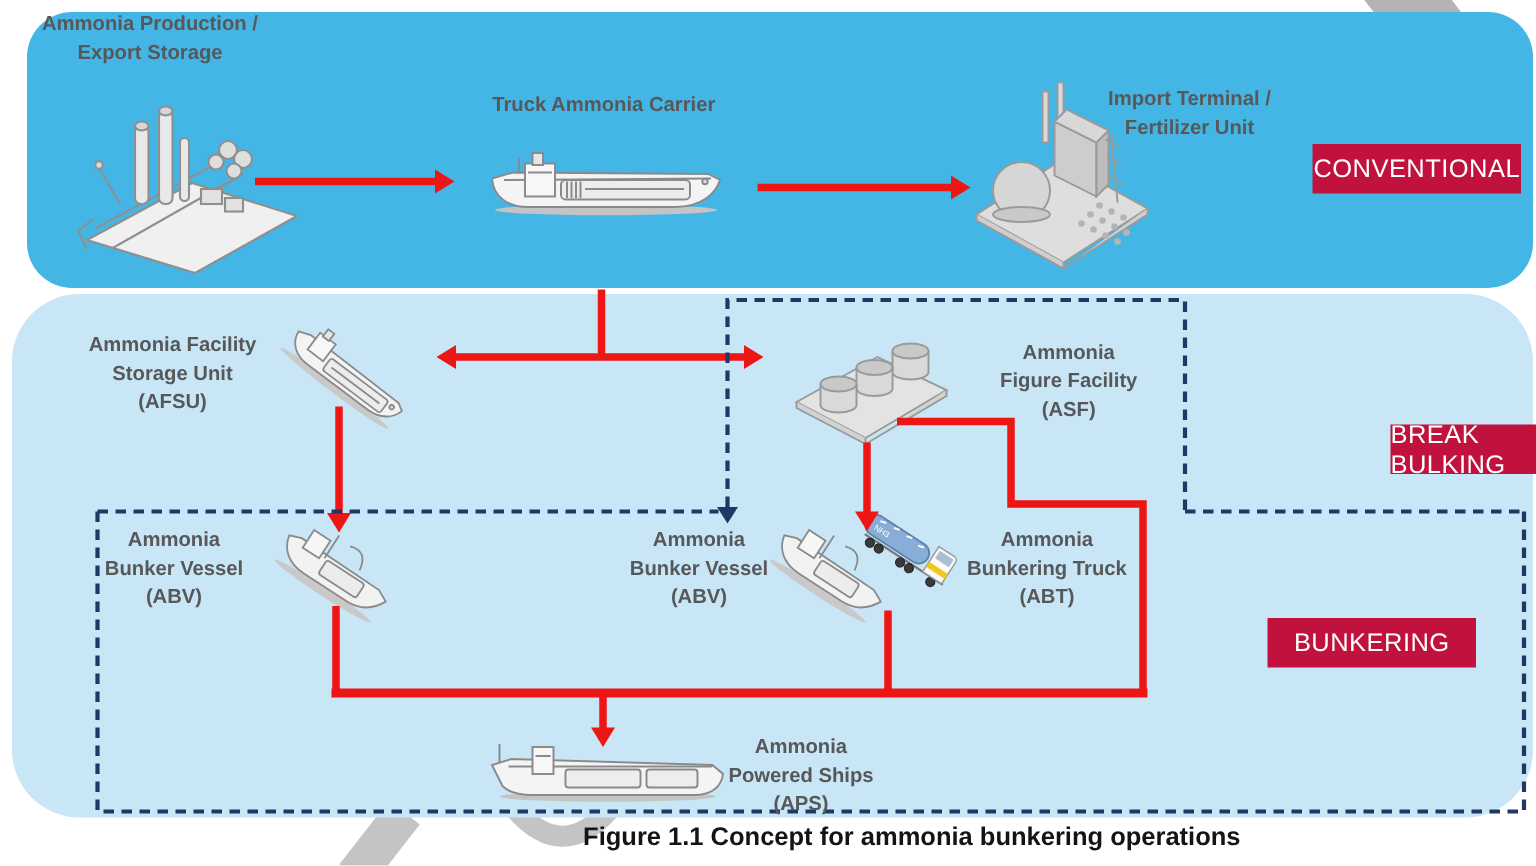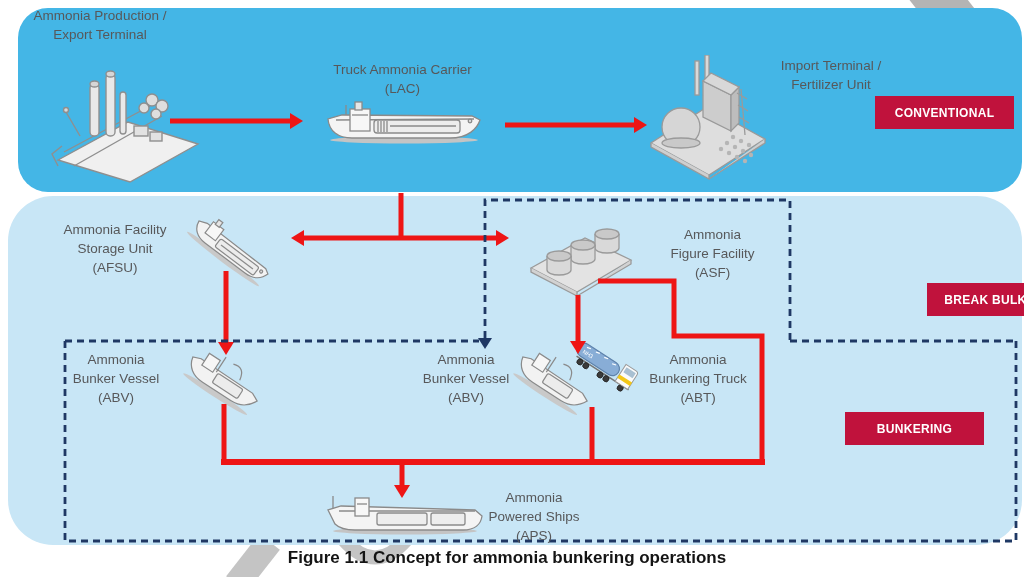--- a/index.html
+++ b/index.html
@@ -8,30 +8,30 @@
     font-family:"Liberation Sans",sans-serif;overflow:hidden;
   }
   .decor{position:absolute;left:0;top:0;z-index:0;}
   .band{position:absolute;z-index:1;}
   .band-top{left:18px;top:8px;width:1004px;height:184px;background:#44b6e6;border-radius:30px;}
   .band-bottom{left:8px;top:196px;width:1014px;height:349px;background:#c8e6f6;border-radius:45px;}
   .illu{position:absolute;z-index:3;}
   .overlay{position:absolute;left:0;top:0;z-index:4;}
   .label{
     position:absolute;z-index:5;text-align:center;color:#57585a;
-    font-size:13.5px;line-height:19px;
+    font-size:13.5px;line-height:19px;font-weight:bold;
   }
   .label span{display:block;}
   .badge{
     position:absolute;z-index:6;width:139px;height:33px;background:#c0123c;
-    color:#ffffff;font-weight:bold;font-size:12px;letter-spacing:.3px;
+    color:#ffffff;font-weight:normal;font-size:17px;letter-spacing:.3px;
     display:flex;align-items:center;justify-content:center;
   }
   .caption{
-    position:absolute;z-index:5;left:187px;top:548px;width:640px;text-align:center;
+    position:absolute;z-index:5;left:187px;top:548px;width:640px;text-align:right;
     color:#141414;font-weight:bold;font-size:17px;
   }
 </style>
 </head>
 <body>
 
 <div class="canvas">
 
   <svg class="decor" width="1024" height="577" viewBox="0 0 1024 577">
     <rect x="918" y="-34" width="46" height="74" transform="rotate(-38 941 3)" fill="#b4b4b4"></rect>
@@ -216,29 +216,28 @@
       <path d="M485,338 L485,200 L790,200 L790,341"></path>
       <path d="M65,341 L479,341"></path>
       <path d="M790,341 L1016,341"></path>
       <path d="M65,341 L65,541 L1016,541 L1016,341"></path>
     </g>
     <polygon points="478,338 492,338 485,349" fill="#1f3864"></polygon>
   </svg>
 
   <div class="label" style="left:20px;top:6px;width:160px">
     <span>Ammonia Production /</span>
-    <span>Export Terminal</span>
+    <span>Export Storage</span>
   </div>
 
   <div class="label" style="left:320px;top:60px;width:165px">
     <span>Truck Ammonia Carrier</span>
-    <span>(LAC)</span>
-  </div>
-
-  <div class="label" style="left:761px;top:56px;width:140px">
+  </div>
+
+  <div class="label" style="left:723px;top:56px;width:140px">
     <span>Import Terminal /</span>
     <span>Fertilizer Unit</span>
   </div>
 
   <div class="label" style="left:45px;top:220px;width:140px">
     <span>Ammonia Facility</span>
     <span>Storage Unit</span>
     <span>(AFSU)</span>
   </div>
 

